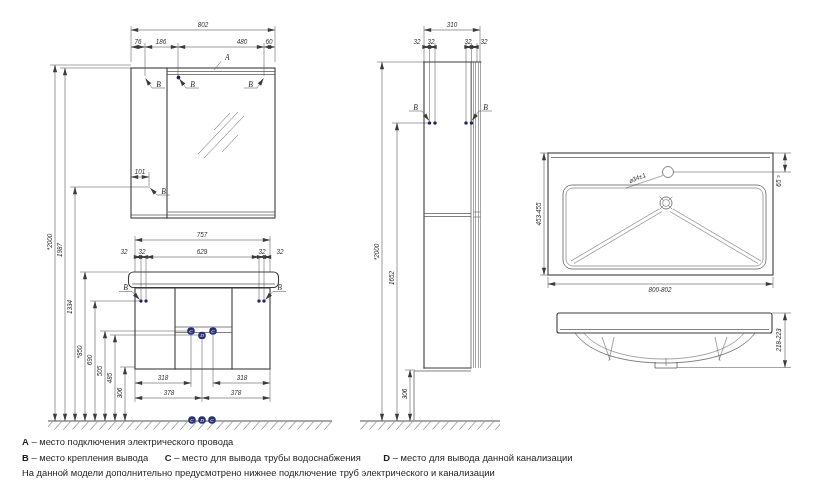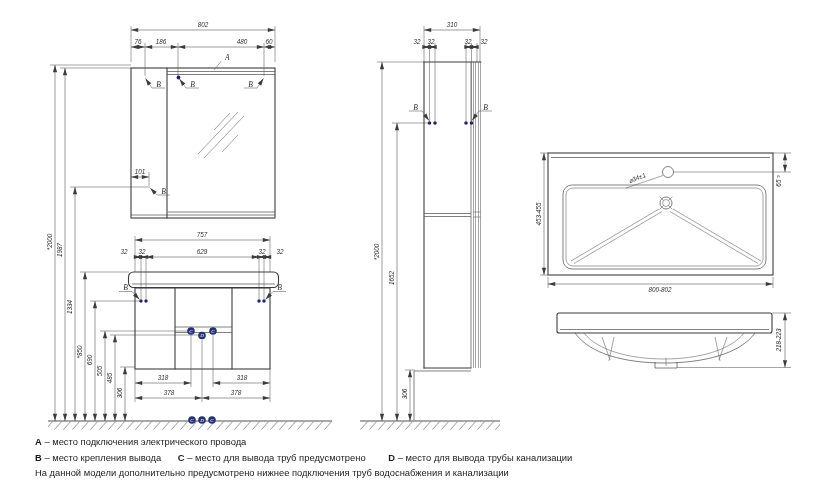--- a/index.html
+++ b/index.html
@@ -12,21 +12,21 @@
   .thn{stroke:#5a5a5a;stroke-width:0.55;fill:none;}
   .dln{stroke:#4a4a4a;stroke-width:0.55;fill:none;}
   .gnd{stroke:#3c3c3c;stroke-width:0.9;fill:none;}
   
   .dt{font:italic 6.3px "Liberation Sans",sans-serif;fill:#2e2e2e;}
   .mk{font:italic 7.6px "Liberation Serif",serif;fill:#2e2e2e;}
   .mc{font:italic 5px "Liberation Serif",serif;fill:#ffffff;}
   .dot{fill:#20265c;}
   .pin{fill:#283173;}
   
-  .legend{position:absolute;left:35px;top:434px;width:740px;color:#1c1c1c;
+  .legend{position:absolute;left:22px;top:434px;width:740px;color:#1c1c1c;
           font-size:9.4px;line-height:15.5px;}
   .legend b{font-weight:bold;}
   .lg-gap1{display:inline-block;width:14px;}
   .lg-gap2{display:inline-block;width:20px;}
 </style>
 </head>
 <body>
 
 <div class="stage">
 <svg width="817" height="500" viewBox="0 0 817 500">
@@ -358,19 +358,19 @@
 
 <div class="legend">
   <div>
     <b>А</b>
     <span>– место подключения электрического провода</span>
   </div>
   <div>
     <b>В</b>
     <span>– место крепления вывода</span><span class="lg-gap1"></span>
     <b>С</b>
-    <span>– место для вывода труб предусмотрено</span><span class="lg-gap2"></span>
+    <span>– место для вывода трубы водоснабжения</span><span class="lg-gap2"></span>
     <b>D</b>
-    <span>– место для вывода трубы канализации</span>
+    <span>– место для вывода данной канализации</span>
   </div>
-  <div>На данной модели дополнительно предусмотрено нижнее подключения труб водоснабжения и канализации</div>
+  <div>На данной модели дополнительно предусмотрено нижнее подключение труб электрического и канализации</div>
 </div>
 </div>
 
 </body></html>

